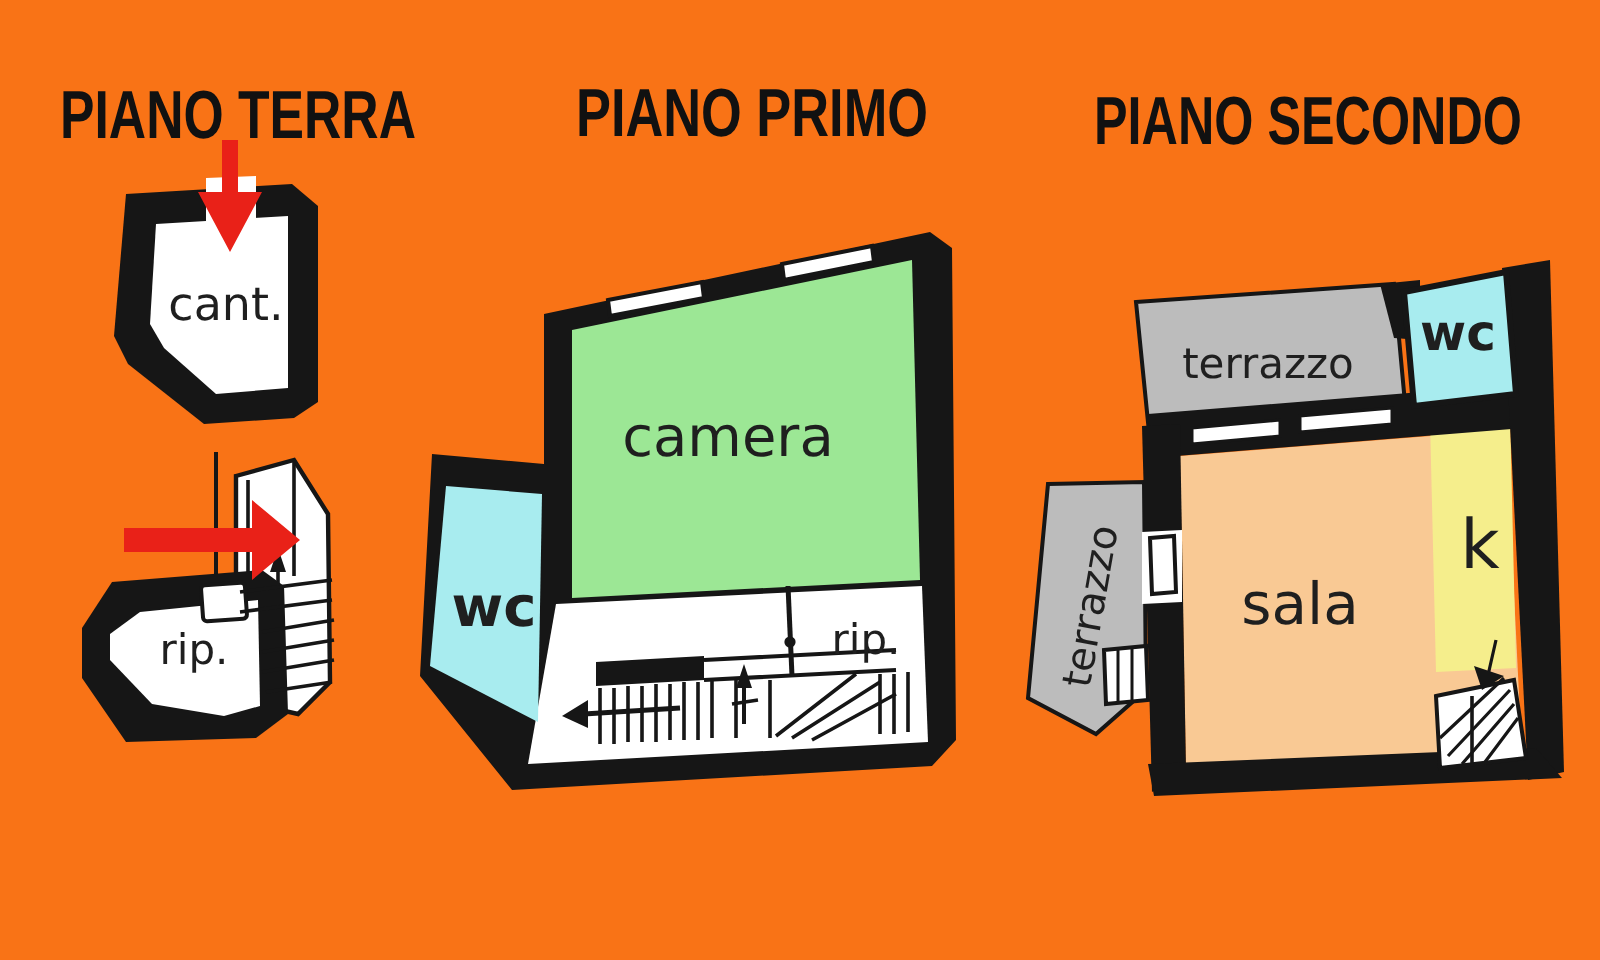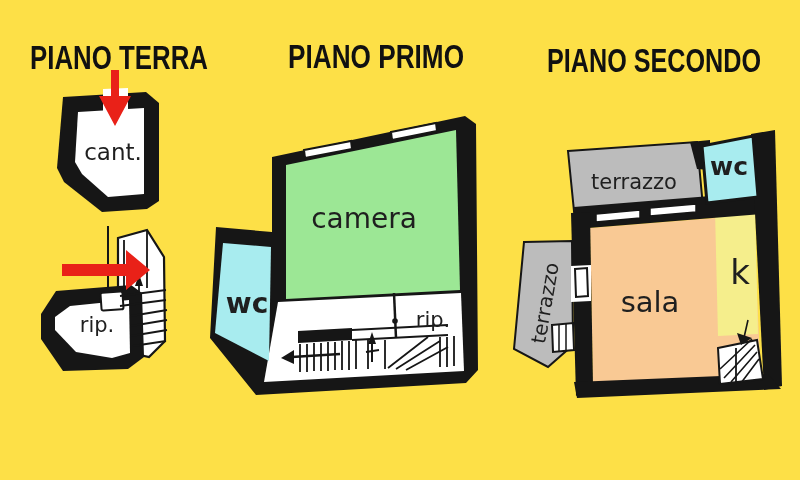--- a/index.html
+++ b/index.html
@@ -1,16 +1,16 @@
 <!DOCTYPE html>
 <html><head>
 <meta charset="utf-8">
 <style>
   html,body{margin:0;padding:0;background:#ffffff;width:800px;height:480px;overflow:hidden;}
-  .stage{position:relative;width:800px;height:480px;background:#fde047;}
+  .stage{position:relative;width:800px;height:480px;background:#f97316;}
   .title{font-family:"Liberation Sans",sans-serif;font-weight:bold;font-size:34px;fill:#111111;}
   .lbl{font-family:"DejaVu Sans",sans-serif;fill:#1f1f1f;}
   .lblb{font-family:"DejaVu Sans",sans-serif;font-weight:bold;fill:#1f1f1f;}
   svg{display:block;}
 </style>
 </head>
 <body>
 
 <div class="stage">
 <svg width="800" height="480" viewBox="0 0 800 480" role="img">

